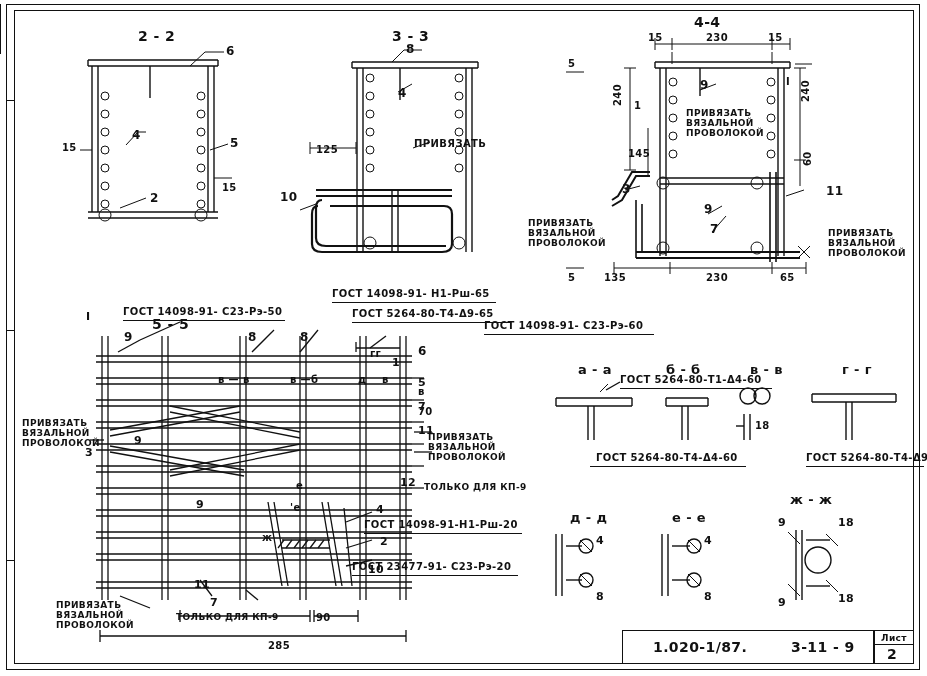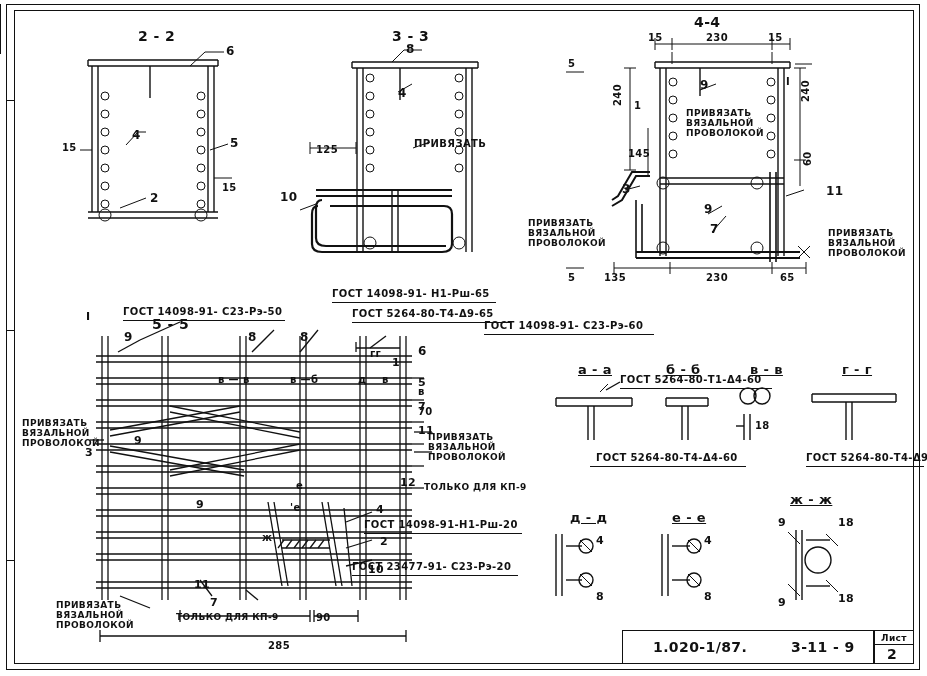--- a/index.html
+++ b/index.html
@@ -7,21 +7,21 @@
        font-family:"DejaVu Sans",sans-serif;color:#111;}
   #sheet{position:absolute;left:0;top:0;width:927px;height:676px;background:#fff;}
   .frame-outer{position:absolute;left:6px;top:4px;width:912px;height:664px;border:1.5px solid #111;}
   .frame-inner{position:absolute;left:14px;top:10px;width:898px;height:652px;border:1px solid #111;}
   .lbl{position:absolute;white-space:pre;letter-spacing:.4px;font-weight:bold;
        font-family:"DejaVu Sans",sans-serif;}
   .t9{font-size:9px;}
   .t10{font-size:10px;}
   .t11{font-size:11px;}
   .t12{font-size:12px;}
-  .t13{font-size:13px;text-decoration:underline;}
+  .t13{font-size:13px;}
   .t14{font-size:14px;}
   .ln{position:absolute;background:#111;}
   .h1{height:1px;}
   .v1{width:1px;}
   .ttl-block{position:absolute;left:622px;top:630px;width:290px;height:32px;border:1.5px solid #111;}
   .ttl-sep{position:absolute;background:#111;width:1.5px;top:0;height:32px;}
   svg{position:absolute;left:0;top:0;overflow:visible;}
   .cap{position:absolute;font-weight:bold;}
 </style>
 </head>

